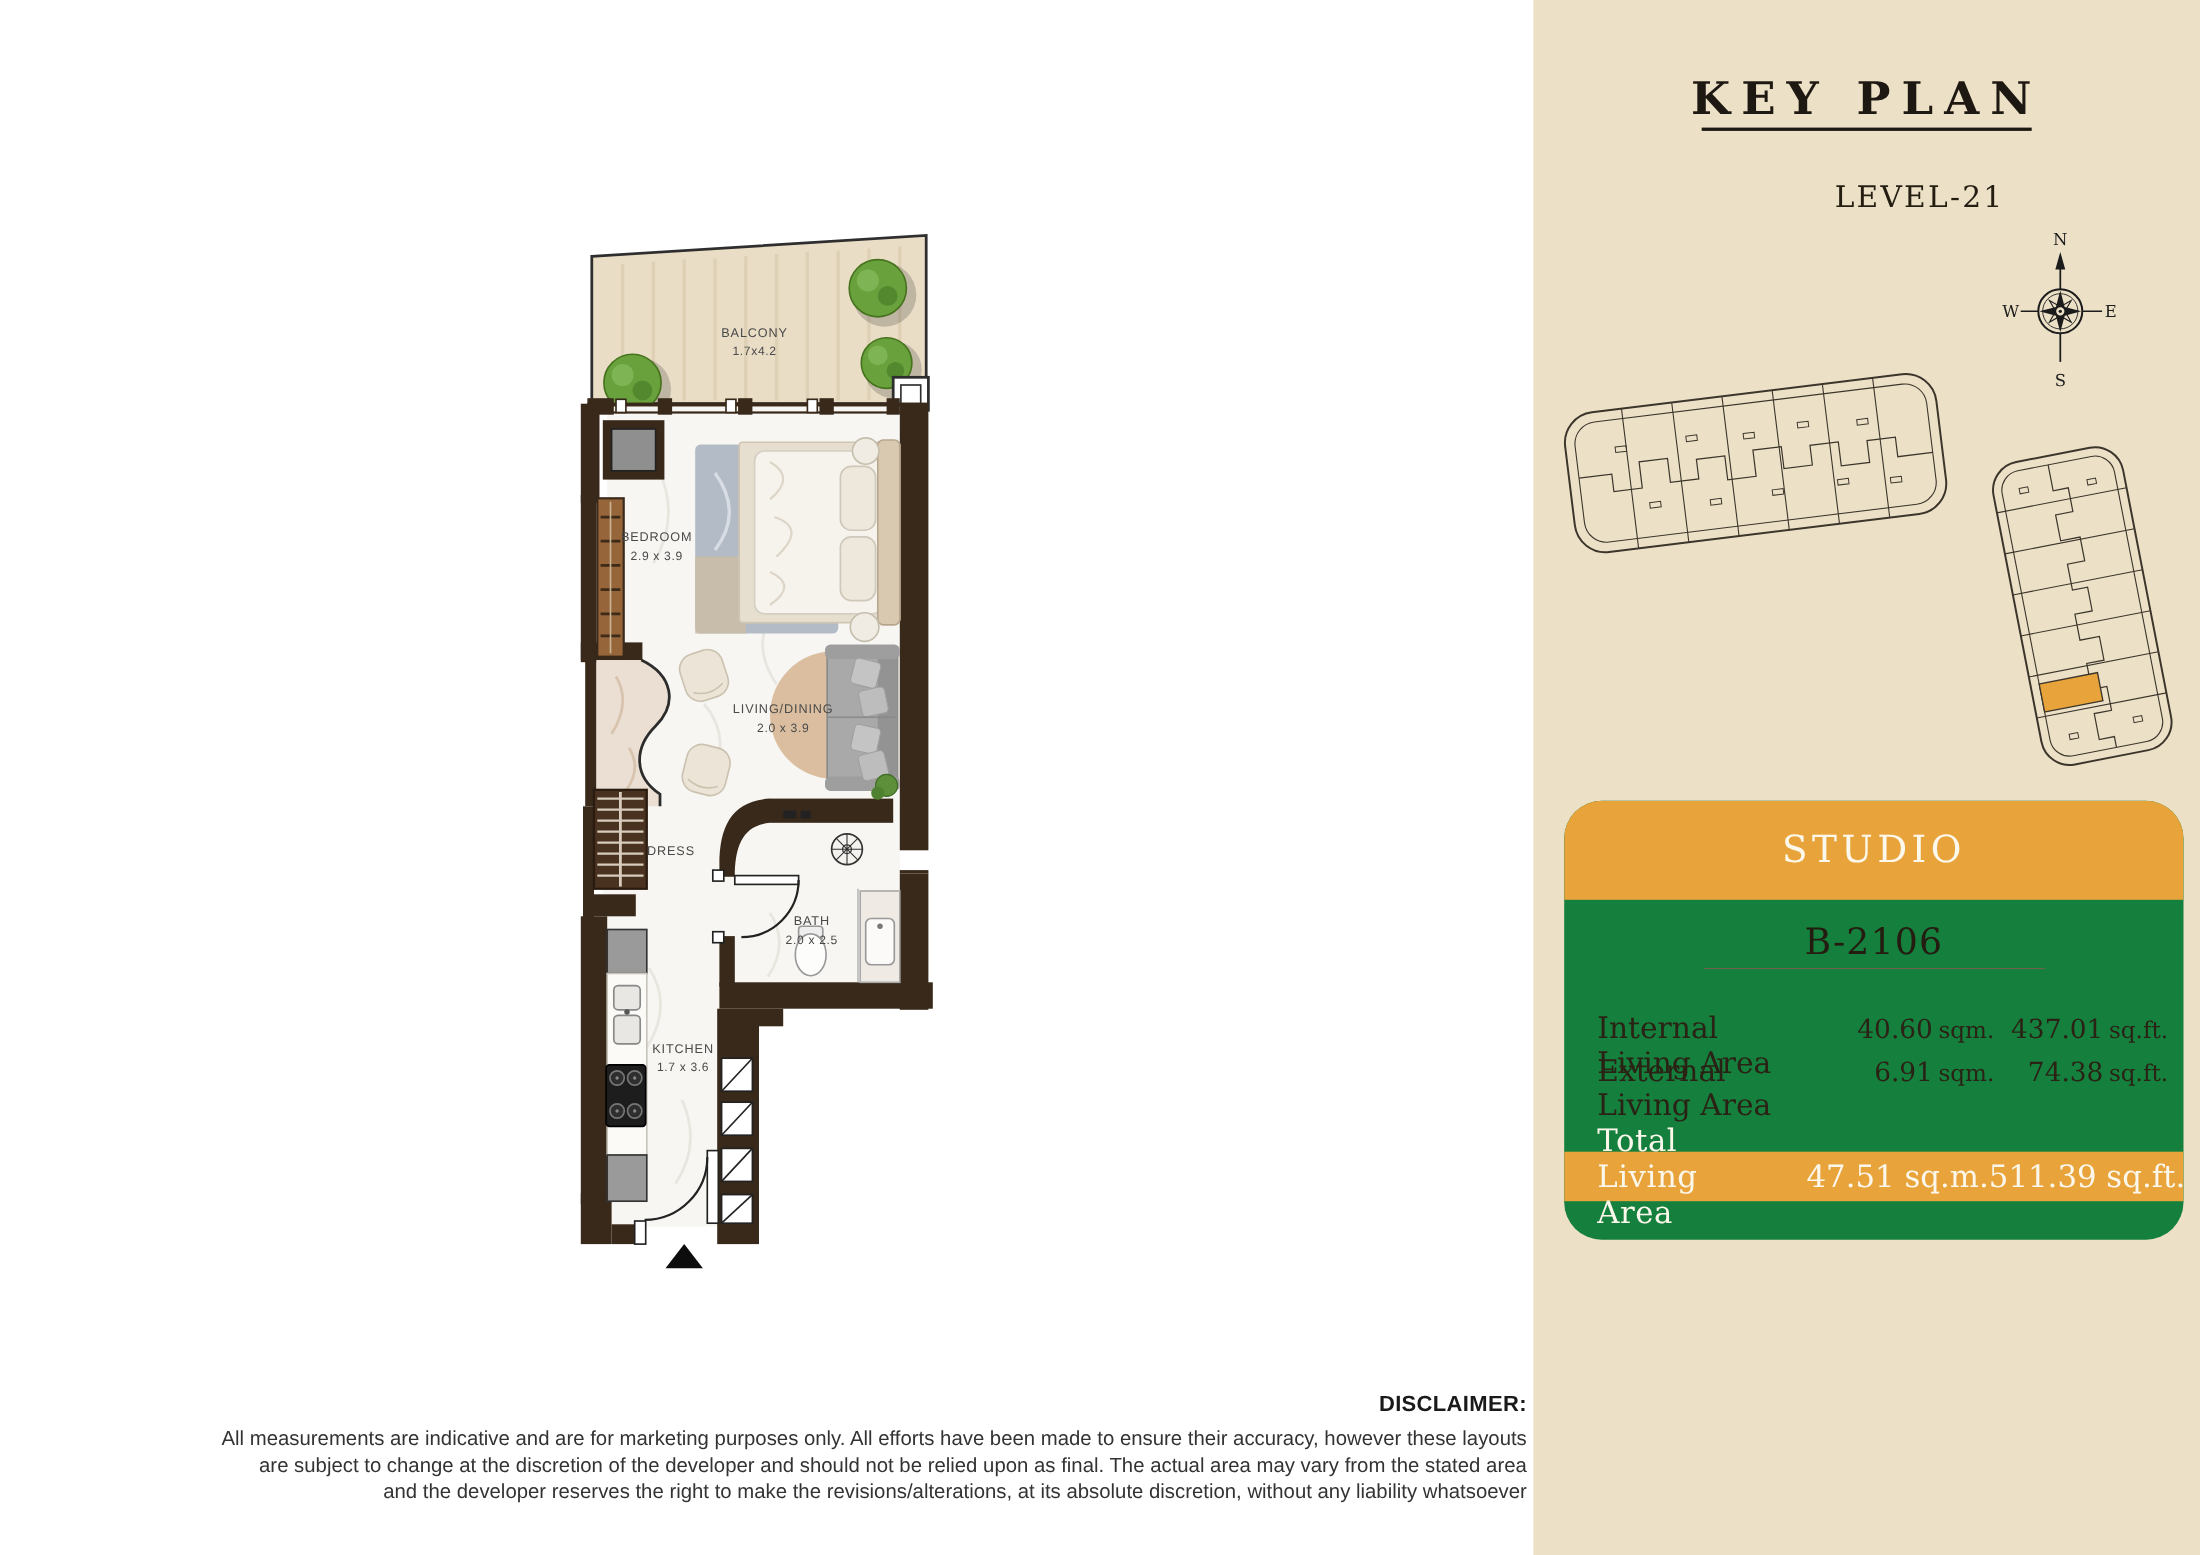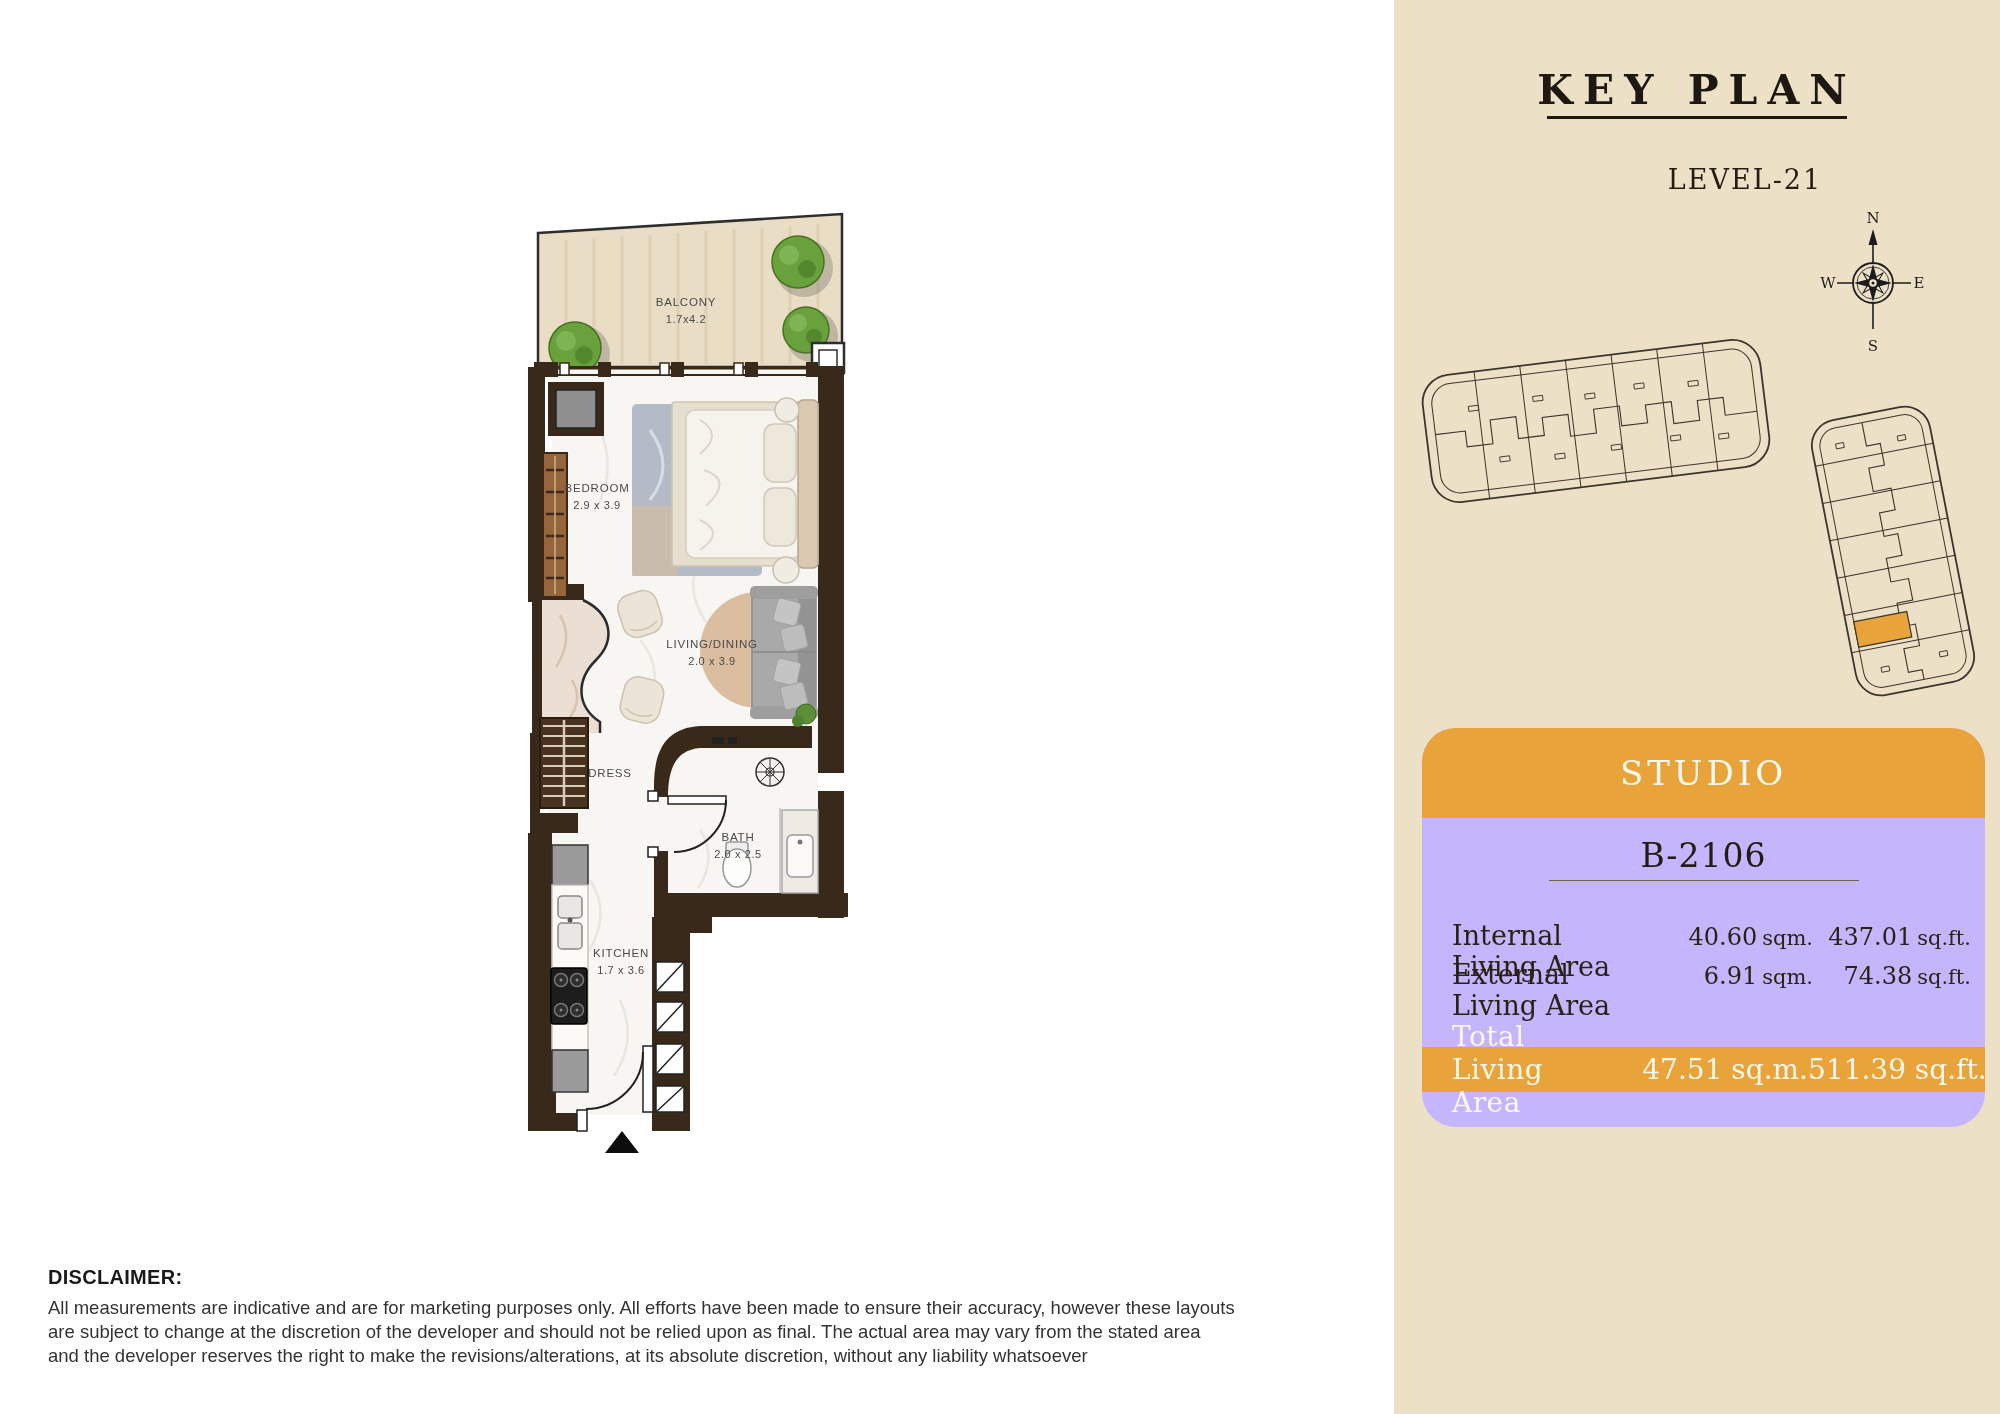--- a/index.html
+++ b/index.html
@@ -3,39 +3,39 @@
 <meta charset="utf-8">
 <style>
   * { box-sizing: border-box; margin: 0; padding: 0; }
   html,body { width:2000px; height:1414px; }
   body { font-family: "Liberation Sans", sans-serif; background:#ffffff; position:relative; overflow:hidden; }
   .page { position:relative; width:2000px; height:1414px; background:#ffffff; }
 
   
   .plan-svg { position:absolute; left:0; top:0; width:1394px; height:1414px; }
 
-  .disclaimer { position:absolute; left:48px; top:1266px; width:1340px; color:#2e2e2e; }
+  .disclaimer { position:absolute; left:48px; top:1266px; width:1340px; color:#2e2e2e;text-align:right; }
   .disclaimer-title { font-size:20px; font-weight:bold; color:#1a1a1a; letter-spacing:0.3px; margin-bottom:7px; }
   .disclaimer-line { font-size:18.5px; line-height:24px; color:#333333; }
 
   
   .side-panel { position:absolute; left:1394px; top:0; width:606px; height:1414px; background:#ECE0C7; }
   .panel-svg { position:absolute; left:0; top:0; width:606px; height:1414px; }
 
   .kp-title { position:absolute; left:0; top:66px; width:100%; text-align:center;
               font-family:"DejaVu Serif", serif; font-size:41px; font-weight:600;
               letter-spacing:10px; color:#1E1812; }
   .kp-underline { position:absolute; left:50%; top:116px; width:300px; height:3px;
                   margin-left:-150px; background:#1E1812; }
   .kp-level { position:absolute; left:0; top:164px; width:100%; text-align:center;
               font-family:"DejaVu Serif", serif; font-size:27px; letter-spacing:2px; color:#241D12;margin-left:48px; }
 
   
   .unit-card { position:absolute; left:28px; top:728px; width:563px; height:399px;
-               background:#c4b5fd; border-radius:34px; overflow:hidden; }
+               background:#15803d; border-radius:34px; overflow:hidden; }
   .card-header { position:absolute; left:0; top:0; width:100%; height:90px; background:#E8A33B;
                  display:flex; align-items:center; justify-content:center;
                  font-family:"DejaVu Serif", serif; font-size:34px; letter-spacing:4px; color:#FDF8EC; }
   .card-unitnum { position:absolute; left:0; top:108px; width:100%; text-align:center;
                   font-family:"DejaVu Serif", serif; font-size:33px; color:#241C10; letter-spacing:1px; }
   .unitnum-line { position:absolute; left:50%; top:152px; width:310px; margin-left:-155px;
                   height:0; border-top:1.5px solid #6E6351; }
   .card-rows { position:absolute; left:0; top:192px; width:100%; }
   .card-row { display:flex; align-items:baseline; height:39px; padding:0 14px 0 30px;
               font-family:"DejaVu Serif", serif; color:#2A2215; }

